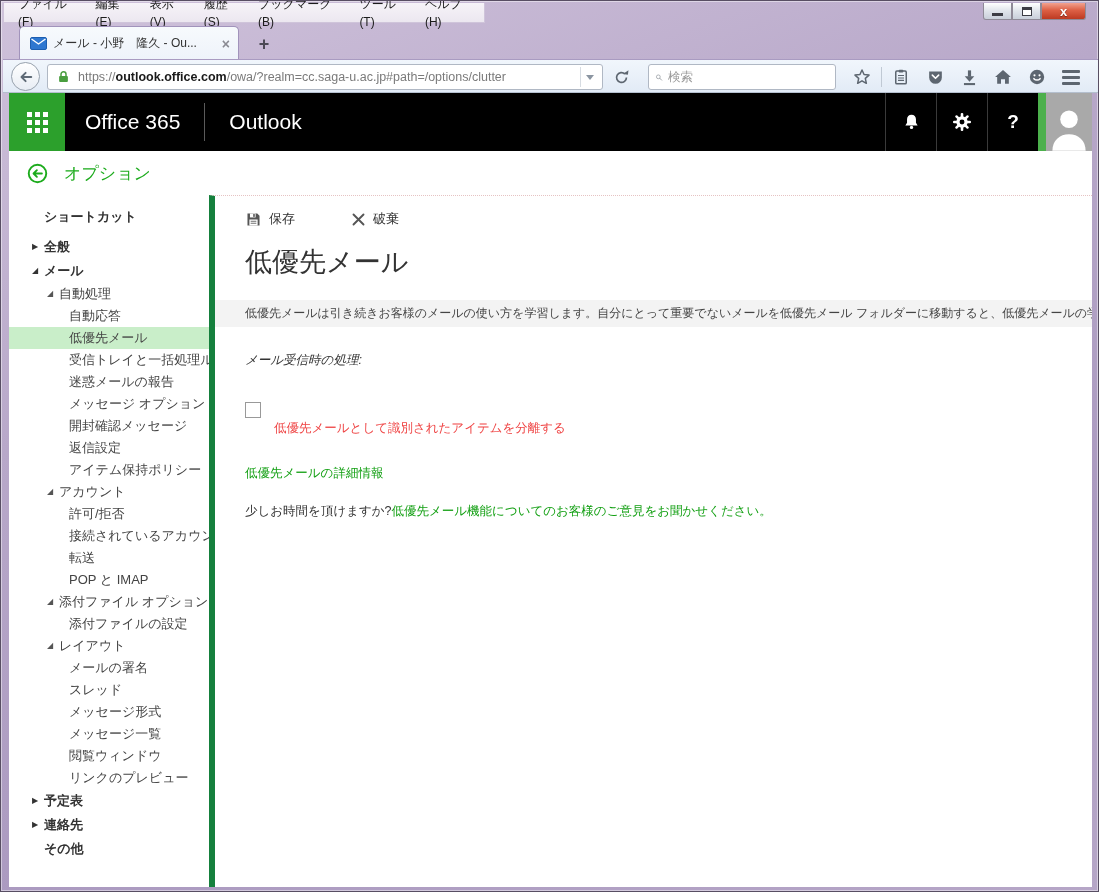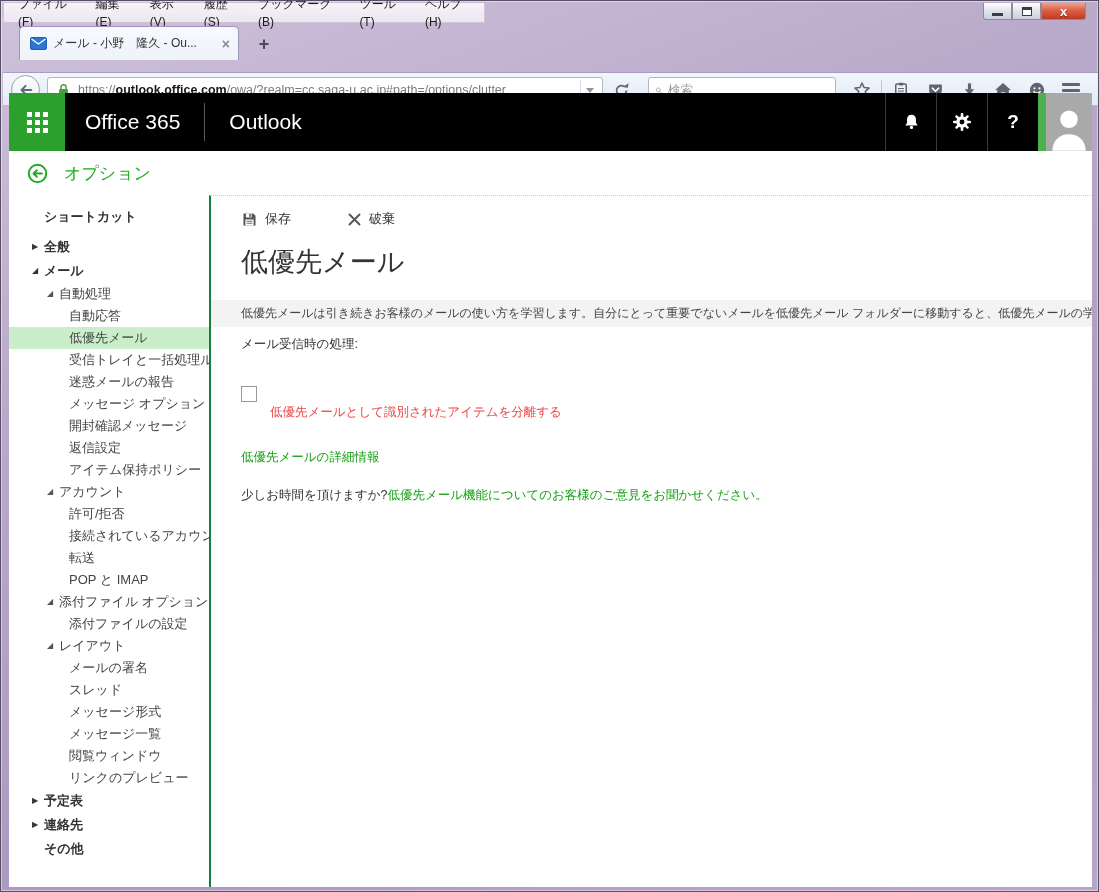--- a/index.html
+++ b/index.html
@@ -26,21 +26,21 @@
   
   .tab{ position:absolute; left:18px; top:25px; width:220px; height:34px;
     background:linear-gradient(#f7fafd,#eef3fa); border:1px solid #a193bb; border-bottom:none;
     border-radius:5px 5px 0 0; display:flex; align-items:center; padding:0 8px 0 10px; }
   .tab-title{ font-size:12px; color:#333; margin:0 6px; white-space:nowrap; overflow:hidden; flex:1; }
   .tab-close{ color:#8b8b93; font-size:14px; font-weight:bold; line-height:14px; cursor:default; }
   .newtab-btn{ position:absolute; left:248px; top:31px; width:30px; height:26px; border-radius:4px;
     color:#4c4a55; font-size:18px; font-weight:bold; text-align:center; line-height:24px; }
 
   
-  .navbar{ position:absolute; left:2px; top:71px; width:1095px; height:34px;
+  .navbar{ position:absolute; left:2px; top:58px; width:1095px; height:34px;
     background:linear-gradient(#f1f6fc,#e2ebf6); border-top:1px solid #a99bc1; border-bottom:1px solid #b4bfce; }
   .back-btn{ position:absolute; left:8px; top:2px; width:29px; height:29px; border-radius:50%;
     background:linear-gradient(#ffffff,#e8edf4); border:1px solid #97a1ad; display:flex; align-items:center; justify-content:center; }
   .url-field{ position:absolute; left:44px; top:4px; width:556px; height:26px; background:#fff;
     border:1px solid #b0b8c4; border-radius:3px; display:flex; align-items:center; padding:0 4px 0 8px; }
   .url-text{ flex:1; font-size:12.5px; color:#7a7a7a; white-space:nowrap; overflow:hidden; }
   .url-text .host{ color:#1a1a1a; font-weight:bold; }
   .url-drop{ width:18px; height:20px; border-left:1px solid #d7dce2; display:flex; align-items:center; justify-content:center; }
   .caret-down{ width:0; height:0; border-left:4px solid transparent; border-right:4px solid transparent; border-top:5px solid #8b95a1; }
   .reload-btn{ position:absolute; left:606px; top:5px; width:24px; height:24px; display:flex; align-items:center; justify-content:center; }
@@ -78,27 +78,27 @@
   .side-header{ font-size:13px; font-weight:bold; color:#333; padding-left:35px; margin-bottom:9px; }
   .tree-item{ height:22px; line-height:22px; font-size:13px; color:#444; display:flex; align-items:center; cursor:default; white-space:nowrap; }
   .tree-item.bold{ height:24px; line-height:24px; font-weight:bold; color:#333; }
   .tree-item.lvl0{ padding-left:23px; }
   .tree-item.lvl1{ padding-left:38px; }
   .tree-item.lvl2{ padding-left:48px; }
   .tree-item.selected{ background:var(--selected-bg,#c9eec9); }
   .tree-arrow{ width:12px; font-size:8px; color:#555; flex:none; }
   .tree-item.bold .tree-arrow{ color:#333; }
 
-  .main-panel{ flex:1; border-top:1px dotted #e6c3c3; border-left:2px solid #15803d; padding:14px 0 0 30px; overflow:hidden; }
+  .main-panel{ flex:1; border-top:1px dotted #e6c3c3; border-left:6px solid #15803d; padding:14px 0 0 30px; overflow:hidden; }
   .cmd-bar{ display:flex; align-items:center; gap:10px; }
   .cmd-btn{ display:flex; align-items:center; gap:7px; font-size:13px; color:#333; }
   .cmd-gap{ width:36px; }
   .page-title{ font-size:27px; font-weight:300; color:#333; margin-top:16px; }
   .info-band{ margin:20px 0 0 -30px; background:#f3f3f3; padding:5px 12px 5px 30px; font-size:12px; color:#444; white-space:nowrap; overflow:hidden; }
-  .section-label{ margin-top:9px; font-size:12.5px; color:#333; }
+  .section-label{ margin-top:25px; font-size:12.5px; color:#333;font-style:italic; }
   .check-row{ margin-top:14px; display:flex; align-items:center; gap:13px; }
   .checkbox{ width:16px; height:16px; background:#fff; border:1px solid #999; flex:none; }
   .check-label{ font-size:12.5px; color:#ef4444;margin-top:37px; }
   .link{ color:var(--link-green,#13a113); font-size:12.5px; cursor:pointer; }
   .learn-link{ display:inline-block; margin-top:28px; }
   .feedback{ margin-top:21px; font-size:12.5px; color:#333; }
 
   svg{ display:block; }
 </style>
 </head>

